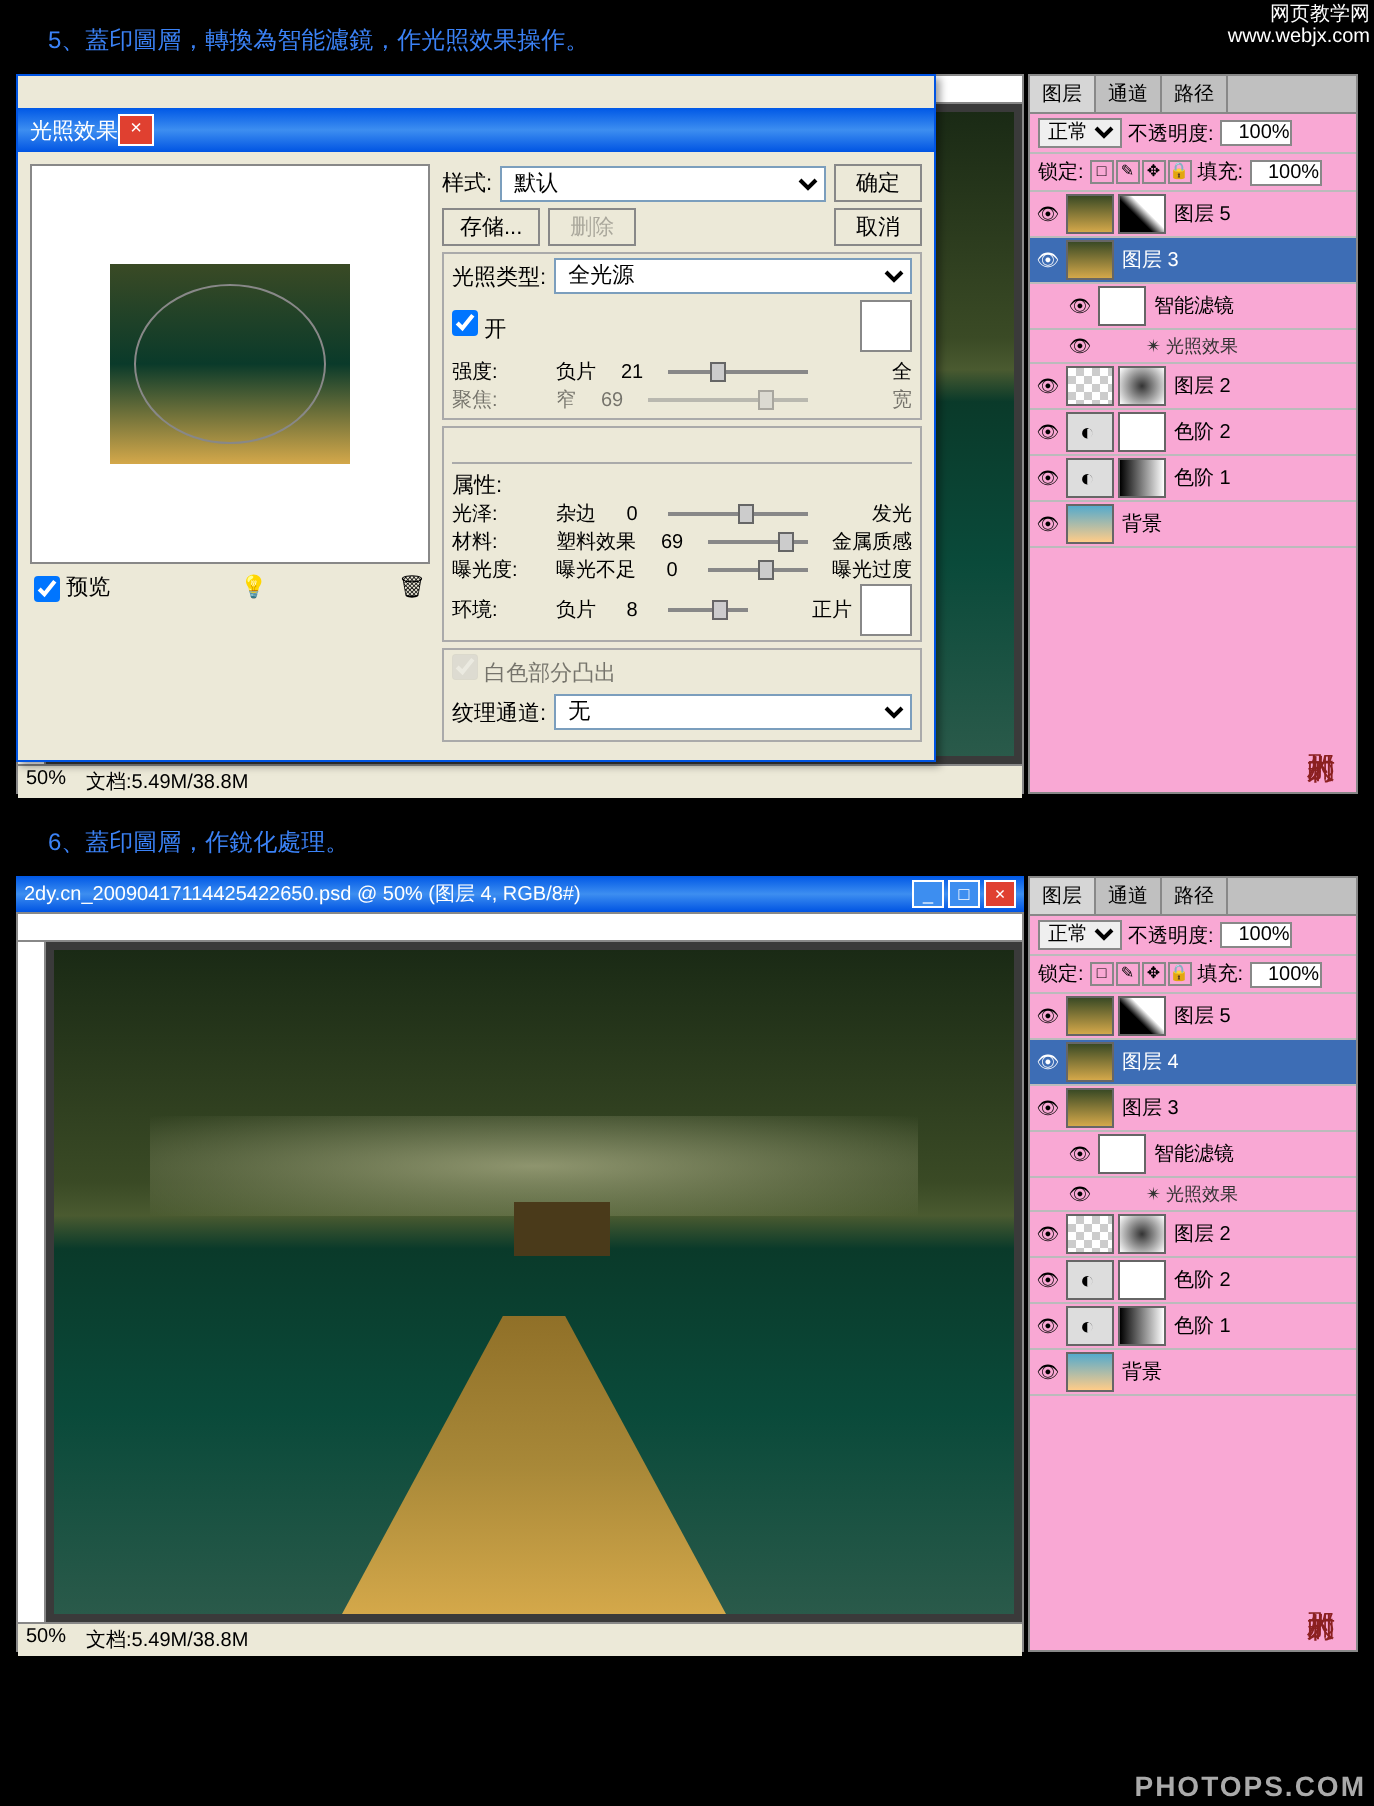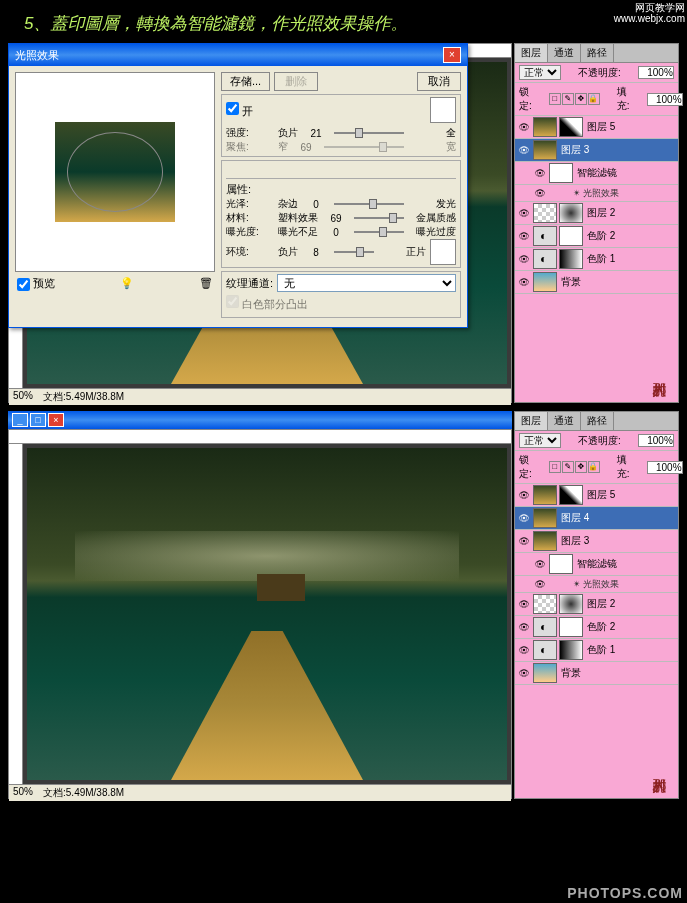--- a/index.html
+++ b/index.html
@@ -1,27 +1,27 @@
 <!DOCTYPE html>
 <html><head>
 <meta charset="utf-8">
 <style>
 * { margin: 0; padding: 0; box-sizing: border-box; }
 body { background: #000; font-family: "Microsoft YaHei", SimSun, sans-serif; font-size: 11px; color: #000; width: 687px; }
-.step-label { color: #bef264; font-size: 17px; padding: 8px 20px; font-style: italic; }
+.step-label { color: #3b82f6; font-size: 12px; padding: 8px 20px; }
 .watermark-top { position: absolute; top: 2px; right: 2px; color: #fff; font-size: 10px; text-align: right; line-height: 1.1; }
 .watermark-bottom { position: absolute; bottom: 2px; right: 4px; color: #aaa; font-size: 14px; font-weight: bold; letter-spacing: 1px; }
 .section { position: relative; padding: 4px; }
 .canvas-area { position: relative; background: #3a3a3a; border: 1px solid #888; }
 .canvas-img { width: 100%; height: 100%; position: relative; overflow: hidden; background: linear-gradient(to bottom, #1a2a15 0%, #3a4a25 35%, #4a5a30 40%, #0a3a2a 45%, #0a4a3a 70%, #2a5a4a 100%); }
 .pier { position: absolute; bottom: 0; left: 50%; transform: translateX(-50%); width: 40%; height: 45%; background: linear-gradient(to top, #d4a84a 0%, #a88838 50%, #907028 100%); clip-path: polygon(0 100%, 100% 100%, 58% 0, 42% 0); }
 .hut { position: absolute; top: 38%; left: 48%; width: 10%; height: 8%; background: #4a3a1a; }
 .sky-clouds { position: absolute; top: 25%; left: 10%; right: 10%; height: 15%; background: radial-gradient(ellipse, rgba(200,200,160,0.6), transparent); }
 .dialog { position: absolute; background: #ece9d8; border: 1px solid #0054e3; box-shadow: 2px 2px 4px rgba(0,0,0,0.4); }
-.dialog-titlebar { background: linear-gradient(to bottom, #0058e6, #3d8ef0, #0054e3); color: #fff; padding: 3px 6px; font-size: 11px; display: flex; justify-content: space-between; align-items: center; }
+.dialog-titlebar { background: linear-gradient(to bottom, #0058e6, #3d8ef0, #0054e3); color: #fff; padding: 3px 6px; font-size: 11px; display: flex; justify-content: flex-start; align-items: center; margin-top: 16px; }
 .dialog-close { background: #e04030; color: #fff; width: 18px; height: 16px; text-align: center; line-height: 14px; border: 1px solid #fff; font-size: 10px; }
 .dialog-body { display: flex; padding: 6px; gap: 6px; }
 .preview-pane { width: 200px; }
 .preview-box { background: #fff; border: 1px solid #888; height: 200px; display: flex; align-items: center; justify-content: center; position: relative; }
 .preview-inner { width: 120px; height: 100px; position: relative; }
 .preview-inner .mini-img { width: 100%; height: 100%; background: linear-gradient(to bottom, #3a4a25 0%, #0a3a2a 50%, #d4a84a 100%); }
 .preview-inner .circle { position: absolute; top: 10%; left: 10%; width: 80%; height: 80%; border: 1px solid #888; border-radius: 50%; }
 .preview-controls { display: flex; justify-content: space-between; align-items: center; padding: 4px 2px; }
 .preview-controls input[type=checkbox] { vertical-align: middle; }
 .settings-pane { flex: 1; font-size: 11px; }
@@ -40,21 +40,21 @@
 .swatch { width: 26px; height: 26px; border: 1px solid #888; background: #fff; margin-left: 4px; }
 fieldset { border: 1px solid #aaa; padding: 2px 4px; margin-bottom: 3px; }
 .ps-titlebar { background: linear-gradient(to bottom, #0058e6, #3d8ef0, #0054e3); color: #fff; padding: 2px 4px; font-size: 10px; display: flex; justify-content: space-between; align-items: center; }
 .win-btns { display: flex; gap: 2px; }
 .win-btn { width: 16px; height: 14px; background: #3d8ef0; border: 1px solid #fff; font-size: 9px; text-align: center; line-height: 12px; color: #fff; }
 .win-btn.close { background: #e04030; }
 .layers-panel { position: absolute; background: #f9a8d4; border: 1px solid #888; font-size: 10px; }
 .panel-tabs { display: flex; background: #c0c0c0; border-bottom: 1px solid #888; font-size: 10px; }
 .panel-tab { padding: 2px 6px; border-right: 1px solid #888; }
 .panel-tab.active { background: #d6d6d6; }
-.panel-row { display: flex; align-items: center; padding: 2px 4px; gap: 17px; border-bottom: 1px solid #bbb; }
+.panel-row { display: flex; align-items: center; padding: 2px 4px; gap: 3px; border-bottom: 1px solid #bbb; }
 .panel-row select { font-size: 10px; border: 1px solid #888; }
 .panel-row input[type=text] { width: 36px; font-size: 10px; border: 1px solid #888; text-align: right; }
 .layer-list { max-height: 220px; overflow: hidden; }
 .layer-item { display: flex; align-items: center; border-bottom: 1px solid #bbb; padding: 1px 2px; gap: 2px; }
 .layer-item.selected { background: #3d6db5; color: #fff; }
 .layer-item.nested { padding-left: 18px; }
 .eye { width: 14px; height: 14px; display: flex; align-items: center; justify-content: center; font-size: 9px; }
 .thumb { width: 24px; height: 20px; border: 1px solid #666; background: #fff; display: inline-block; }
 .thumb.img { background: linear-gradient(to bottom, #3a4a25, #d4a84a); }
 .thumb.mask { background: #fff; }
@@ -124,26 +124,35 @@
               <label>
                 <input type="checkbox" checked="" style="">
                 <span>预览</span>
               </label>
               <span>💡</span>
               <span>🗑</span>
             </div>
           </div>
           <div class="settings-pane">
             <div class="row">
+              <label>样式:</label>
+              <select><option>默认</option></select>
+              <button class="btn">确定</button>
+            </div>
+            <div class="row">
               <button class="btn">存储...</button>
               <button class="btn" disabled="">删除</button>
               <div style="flex:1"></div>
               <button class="btn">取消</button>
             </div>
             <fieldset>
+              <div class="row">
+                <label>光照类型:</label>
+                <select><option>全光源</option></select>
+              </div>
               <div class="row">
                 <label><input type="checkbox" checked="" style=""> <span>开</span></label>
                 <div style="flex:1"></div>
                 <div class="swatch"></div>
               </div>
               <div class="slider-row">
                 <span class="sl-left">强度:</span>
                 <span>负片</span>
                 <span class="sl-val">21</span>
                 <div class="slider-track">
@@ -199,26 +208,26 @@
                     <div class="slider-track">
                         <div class="slider-thumb" style="left:54%"></div>
                       </div>
                     <span class="sl-right">正片</span>
                   </div>
                 </div>
                 <div class="swatch"></div>
               </div>
             </fieldset>
             <fieldset>
+              <div class="row" style="opacity:0.5">
+                <label><input type="checkbox" checked="" disabled="" style=""> <span>白色部分凸出</span></label>
+              </div>
               <div class="row">
                 <label>纹理通道:</label>
                 <select><option>无</option></select>
-              </div>
-              <div class="row" style="opacity:0.5">
-                <label><input type="checkbox" checked="" disabled="" style=""> <span>白色部分凸出</span></label>
               </div>
             </fieldset>
           </div>
         </div>
       </div>
     </div>
 
     <div class="layers-panel" style="position:relative; width:165px;">
       <div class="panel-tabs">
         <div class="panel-tab active">图层</div>
@@ -285,24 +294,26 @@
             <span class="thumb beach"></span>
             <span class="layer-name">背景</span>
           </div>
         </div>
       <div class="signature">那村的人</div>
     </div>
   </div>
 </div>
 
 <div class="section">
+  <div class="step-label">6、蓋印圖層，作銳化處理。</div>
 
   <div style="display:flex; gap:2px; padding:0 4px;">
     <div style="flex:1;">
       <div class="ps-titlebar">
+        <span>2dy.cn_20090417114425422650.psd @ 50% (图层 4, RGB/8#)</span>
         <div class="win-btns">
           <div class="win-btn">_</div>
           <div class="win-btn">□</div>
           <div class="win-btn close">×</div>
         </div>
       </div>
       <div class="canvas-area" style="height:370px;">
         <div class="ruler-h"></div>
         <div class="canvas-wrap" style="height:340px;">
           <div class="ruler-v"></div>

